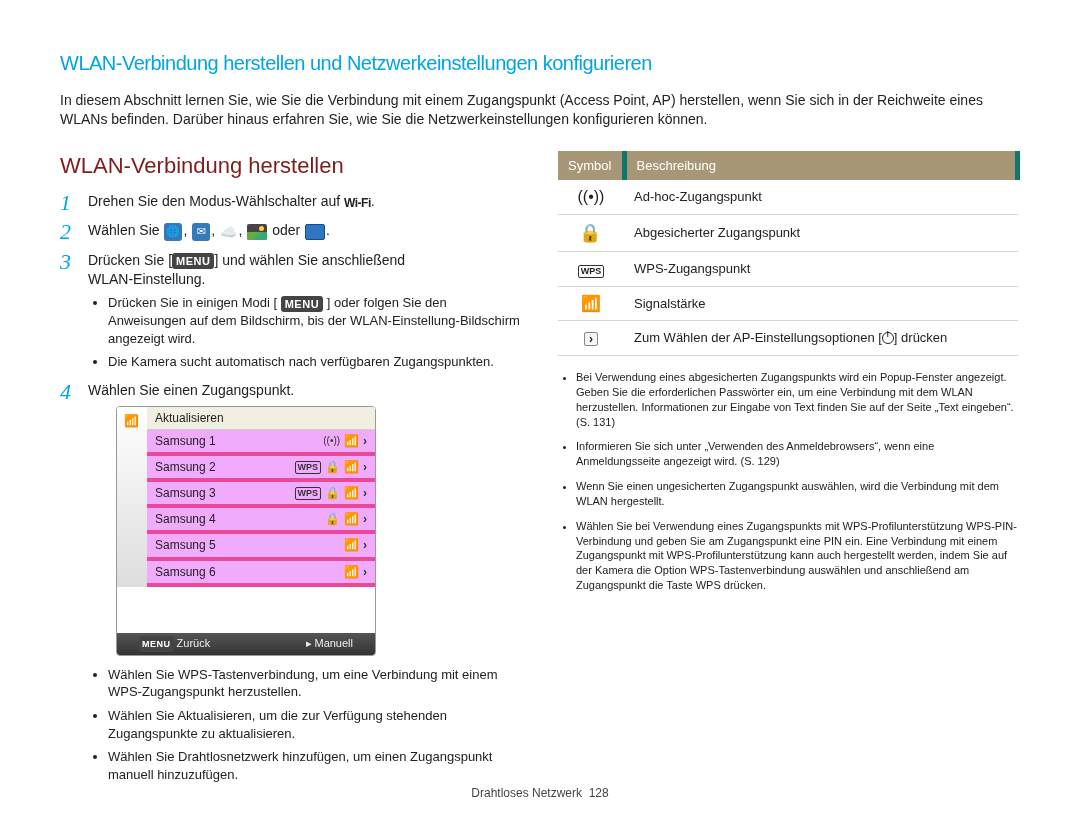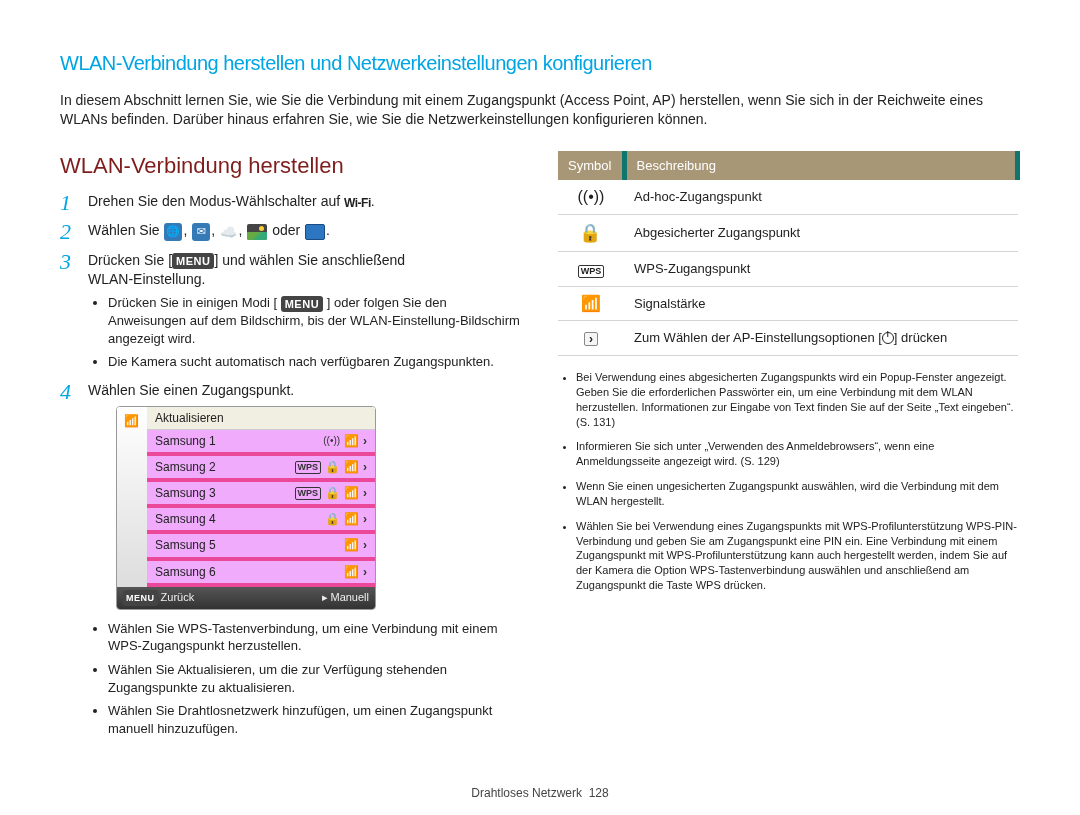--- a/index.html
+++ b/index.html
@@ -139,22 +139,23 @@
     background:#f0abfc;
   }
   .ss-row.head { background:#f0efe1; border-bottom:1px solid #ccc; font-style: normal; }
   .ss-name { flex:1; }
   .ss-icons { display:flex; gap:4px; align-items:center; color:#333; font-size:12px;}
   .ss-footer {
     background: linear-gradient(#555,#333);
     color:#eee;
     display:flex;
     justify-content:space-between;
-    padding:3px 6px;
+    padding:3px 22px;
     font-size:11px;
+    margin-top:46px;
   }
   .chip-wps { display:inline-block;border:1px solid #333;border-radius:2px;padding:0 2px;font-size:9px;font-weight:700;line-height:11px;}
   .chev { font-weight:700; }
   
   table.sym {
     width: 100%;
     border-collapse: collapse;
     font-size: 13px;
     margin-bottom: 14px;
   }

